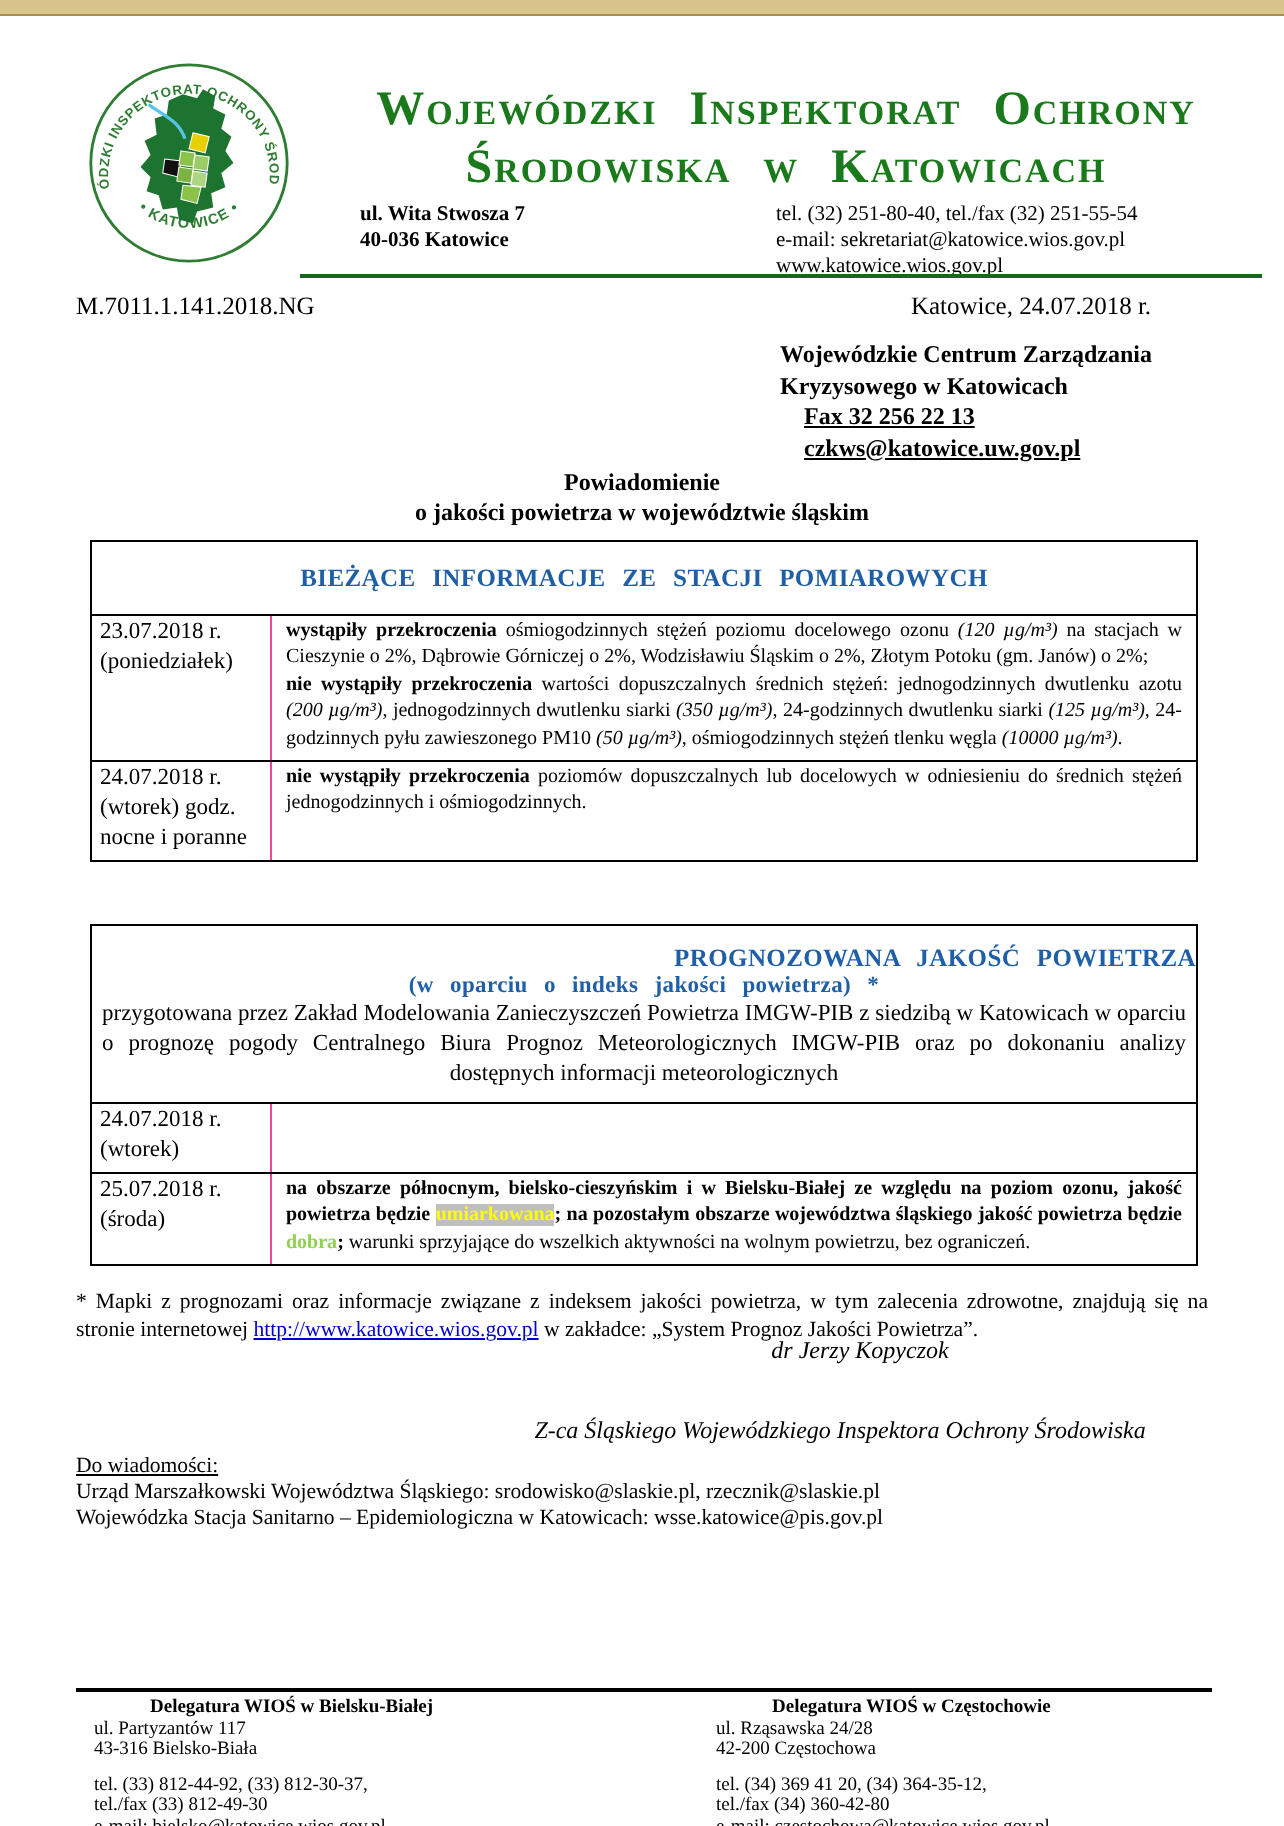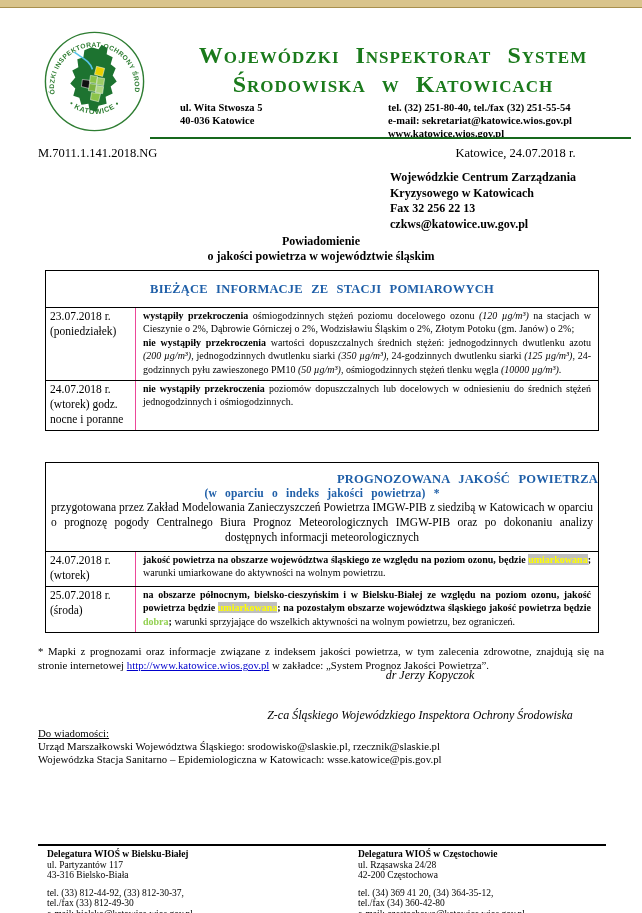--- a/index.html
+++ b/index.html
@@ -8,27 +8,27 @@
     background:#ffffff; font-family:"Liberation Serif", serif; color:#000;
   }
   .top-band{position:absolute;left:0;top:0;width:642px;height:7px;
     background:#d9c48c;border-bottom:1px solid #a8904e;}
   
   .logo{position:absolute;left:44px;top:31px;width:101px;height:101px;}
   .org-title{position:absolute;left:150px;top:41px;width:486px;text-align:center;
     color:#1a7a1b;font-weight:bold;font-variant:small-caps;
     font-size:24px;line-height:29px;letter-spacing:1px;word-spacing:9px;}
   .addr-left{position:absolute;left:180px;top:101px;font-size:10.5px;font-weight:bold;line-height:13px;}
-  .addr-right{position:absolute;left:388px;top:101px;font-size:10.5px;font-weight:bold;line-height:13px;}
+  .addr-right{position:absolute;left:388px;top:101px;font-size:10.5px;font-weight:normal;line-height:13px;}
   .green-rule{position:absolute;left:150px;top:137px;width:481px;height:2px;background:#17681c;}
   .ref-no{position:absolute;left:38px;top:146px;font-size:12.5px;}
   .place-date{position:absolute;left:400px;top:146px;width:231px;text-align:center;font-size:12.5px;}
   
   .recipient{position:absolute;left:390px;top:170px;font-size:12px;font-weight:bold;line-height:15.5px;}
-  .u{}
+  .u{text-decoration:underline;margin-left:12px;}
   
   .subject{position:absolute;left:0;top:234px;width:642px;text-align:center;
     font-size:12px;font-weight:bold;line-height:15px;}
   
   .doc-table{position:absolute;left:45px;width:552px;border:1px solid #000;background:#fff;}
   .tbl-1{top:270px;}
   .tbl-2{top:462px;}
   .t-caption{border-bottom:1px solid #000;}
   .cap-blue{color:#1f5fa8;font-weight:bold;text-align:center;
     font-size:12.5px;letter-spacing:.2px;word-spacing:5px;}
@@ -56,21 +56,21 @@
   .sig-role{position:absolute;left:240px;top:708px;width:360px;text-align:center;
     font-size:12px;font-style:italic;}
   
   .dist{position:absolute;left:38px;top:727px;font-size:10.8px;line-height:13px;}
   .dist-head{text-decoration:underline;}
   
   .footer-rule{position:absolute;left:38px;top:844px;width:568px;height:2px;background:#000;}
   .footer-col{position:absolute;top:849px;font-size:9.5px;line-height:10.5px;}
   .fc-left{left:47px;width:290px;}
   .fc-right{left:358px;width:270px;}
-  .fc-name{font-weight:bold;}
+  .fc-name{font-weight:bold;margin-left:28px;}
   .fc-gap{height:7px;}
 </style>
 </head>
 <body>
 
 <div class="page">
   <div class="top-band"></div>
 
   <div class="logo">
     <svg viewBox="0 0 100 100" width="101" height="101">
@@ -91,26 +91,26 @@
       <polygon points="38,48 46,49 45,57 37,55" fill="#111111" stroke="#fff" stroke-width="0.5"></polygon>
       <polygon points="46,44 53,45 52,52 45,51" fill="#8bc34a" stroke="#fff" stroke-width="0.5"></polygon>
       <polygon points="53,46 60,47 59,54 52,53" fill="#9ccc65" stroke="#fff" stroke-width="0.5"></polygon>
       <polygon points="45,52 52,53 51,60 44,59" fill="#7cb342" stroke="#fff" stroke-width="0.5"></polygon>
       <polygon points="52,54 59,55 58,62 51,61" fill="#aed581" stroke="#fff" stroke-width="0.5"></polygon>
       <polygon points="47,61 56,62 54,70 46,68" fill="#8bc34a" stroke="#fff" stroke-width="0.5"></polygon>
     </svg>
   </div>
 
   <div class="org-title">
-    <div>Wojewódzki Inspektorat System</div>
+    <div>Wojewódzki Inspektorat Ochrony</div>
     <div>Środowiska w Katowicach</div>
   </div>
 
   <div class="addr-left">
-    <div>ul. Wita Stwosza 5</div>
+    <div>ul. Wita Stwosza 7</div>
     <div>40-036 Katowice</div>
   </div>
   <div class="addr-right">
     <div>tel. (32) 251-80-40,  tel./fax (32) 251-55-54</div>
     <div>e-mail: sekretariat@katowice.wios.gov.pl</div>
     <div>www.katowice.wios.gov.pl</div>
   </div>
   <div class="green-rule"></div>
 
   <div class="ref-no">M.7011.1.141.2018.NG</div>
@@ -150,23 +150,20 @@
 
   <div class="doc-table tbl-2">
     <div class="t-caption">
       <div class="cap-blue cap-line1">PROGNOZOWANA JAKOŚĆ POWIETRZA</div>
       <div class="cap-blue cap-line2">(w oparciu o indeks jakości powietrza) *</div>
       <div class="cap-desc">przygotowana przez Zakład Modelowania Zanieczyszczeń Powietrza IMGW-PIB z siedzibą w Katowicach w oparciu o prognozę pogody Centralnego Biura Prognoz Meteorologicznych IMGW-PIB  oraz po dokonaniu analizy dostępnych informacji meteorologicznych</div>
     </div>
     <div class="t-row">
       <div class="t-date">24.07.2018 r.
 (wtorek)</div>
-      <div class="t-cell">
-        <div><span class="b">jakość powietrza na obszarze województwa śląskiego ze względu na poziom ozonu, będzie </span><span class="hl">umiarkowana</span><span class="b">; </span><span>warunki umiarkowane do aktywności na wolnym powietrzu.</span></div>
-      </div>
     </div>
     <div class="t-row">
       <div class="t-date">25.07.2018 r.
 (środa)</div>
       <div class="t-cell">
         <div><span class="b">na obszarze północnym, bielsko-cieszyńskim i w Bielsku-Białej ze względu na poziom ozonu, jakość powietrza będzie </span><span class="hl">umiarkowana</span><span class="b">; na pozostałym obszarze województwa śląskiego jakość powietrza będzie </span><span class="good">dobra</span><span class="b">; </span><span>warunki sprzyjające do wszelkich aktywności na wolnym powietrzu, bez ograniczeń.</span></div>
       </div>
     </div>
   </div>
 

